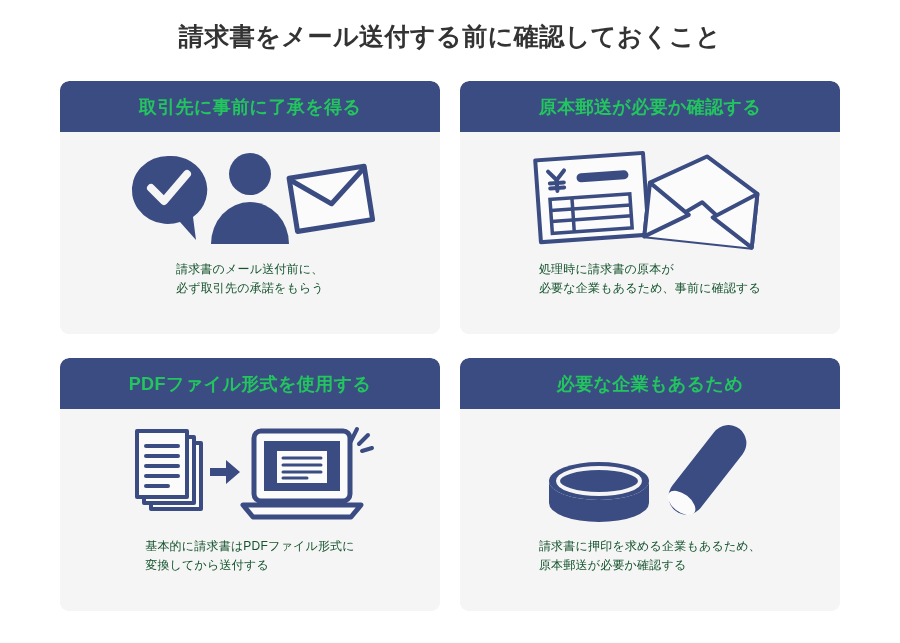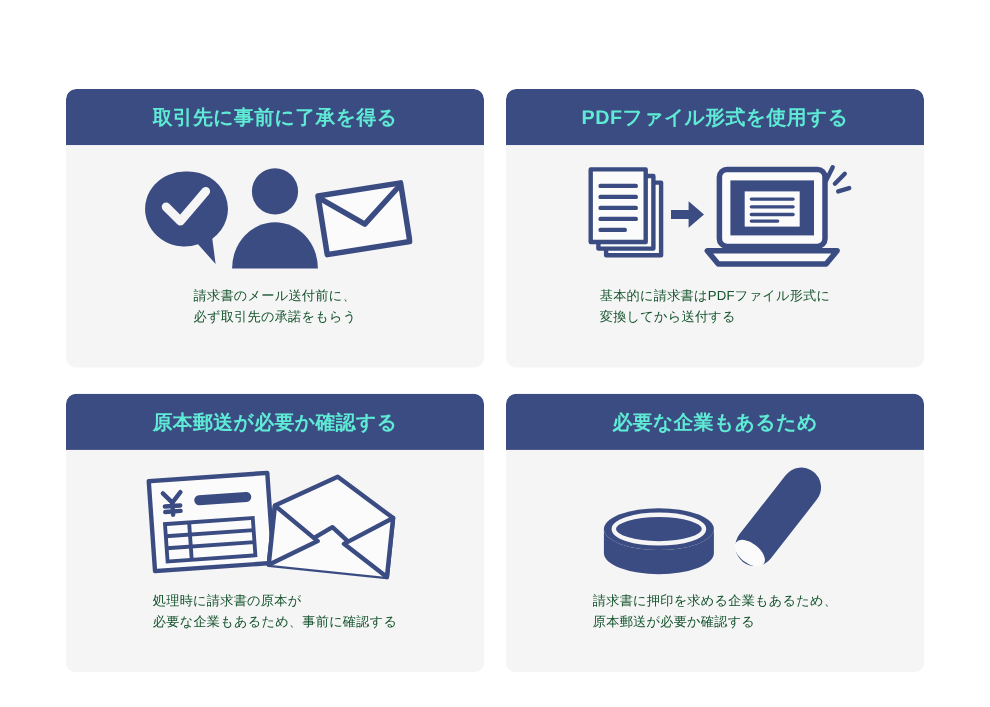--- a/index.html
+++ b/index.html
@@ -51,21 +51,21 @@
     width: 380px;
     height: 253px;
     border-radius: 9px;
     overflow: hidden;
     background: #f5f5f5;
   }
 
   .card-header {
     height: 51px;
     background: #3b4c82;
-    color: #5eead4;
+    color: #22c55e;
     display: flex;
     align-items: center;
     justify-content: center;
     font-size: 18px;
     font-weight: bold;
     letter-spacing: 0.4px;
     border-top-left-radius: 9px;
     border-top-right-radius: 9px;
   }
 
@@ -93,20 +93,21 @@
     color: #14532d;
     white-space: pre-line;
     letter-spacing: 0.2px;
   }
 </style>
 </head>
 <body>
 
 <div id="page">
 
+  <div class="page-title">請求書をメール送付する前に確認しておくこと</div>
 
   <div class="card-grid">
 
     <div class="card">
       <div class="card-header">取引先に事前に了承を得る</div>
       <div class="card-body">
         <div class="card-icon">
           <svg width="250" height="100" viewBox="0 0 250 100" xmlns="http://www.w3.org/2000/svg">
 
             <path d="M44 8 a36 34 0 1 0 11 66 l16 18 l-3 -23 a36 34 0 0 0 -24 -61 z" fill="#3b4c82"></path>
@@ -116,20 +117,57 @@
             <path d="M86 96 a39 42 0 0 1 78 0 z" fill="#3b4c82"></path>
 
             <g transform="rotate(-9 205 52)">
               <rect x="168" y="24" width="76" height="54" fill="#fbfbfb" stroke="#3b4c82" stroke-width="5" stroke-linejoin="round"></rect>
               <path d="M170 27 L206 56 L242 27" fill="none" stroke="#3b4c82" stroke-width="5" stroke-linecap="round" stroke-linejoin="round"></path>
             </g>
           </svg>
         </div>
         <div class="card-text">請求書のメール送付前に、
 必ず取引先の承諾をもらう</div>
+      </div>
+    </div>
+
+    <div class="card">
+      <div class="card-header">原本郵送が必要か確認する</div>
+      <div class="card-body">
+        <div class="card-icon">
+          <svg width="240" height="104" viewBox="0 0 240 104" xmlns="http://www.w3.org/2000/svg">
+
+            <g transform="rotate(-4 70 52)">
+              <rect x="8" y="10" width="108" height="82" fill="#fbfbfb" stroke="#3b4c82" stroke-width="4" stroke-linejoin="round"></rect>
+
+              <g stroke="#3b4c82" stroke-width="4" stroke-linecap="round">
+                <line x1="20" y1="22" x2="28" y2="31"></line>
+                <line x1="36" y1="22" x2="28" y2="31"></line>
+                <line x1="28" y1="31" x2="28" y2="42"></line>
+                <line x1="21" y1="34" x2="35" y2="34"></line>
+                <line x1="21" y1="39" x2="35" y2="39"></line>
+              </g>
+              <rect x="48" y="26" width="52" height="9" rx="4.5" fill="#3b4c82"></rect>
+
+              <rect x="20" y="50" width="80" height="34" fill="none" stroke="#3b4c82" stroke-width="3.5"></rect>
+              <line x1="20" y1="61" x2="100" y2="61" stroke="#3b4c82" stroke-width="3.5"></line>
+              <line x1="20" y1="72" x2="100" y2="72" stroke="#3b4c82" stroke-width="3.5"></line>
+              <line x1="42" y1="50" x2="42" y2="84" stroke="#3b4c82" stroke-width="3.5"></line>
+            </g>
+
+            <g transform="rotate(6 170 58)">
+              <path d="M118 42 L172 10 L226 42 L226 96 L118 96 z" fill="#fbfbfb" stroke="#3b4c82" stroke-width="4" stroke-linejoin="round"></path>
+              <path d="M118 96 L172 56 L226 96" fill="#fbfbfb" stroke="#3b4c82" stroke-width="4" stroke-linejoin="round"></path>
+              <path d="M118 42 L160 70 L118 96 z" fill="#fbfbfb" stroke="#3b4c82" stroke-width="4" stroke-linejoin="round"></path>
+              <path d="M226 42 L184 70 L226 96 z" fill="#fbfbfb" stroke="#3b4c82" stroke-width="4" stroke-linejoin="round"></path>
+            </g>
+          </svg>
+        </div>
+        <div class="card-text">処理時に請求書の原本が
+必要な企業もあるため、事前に確認する</div>
       </div>
     </div>
 
     <div class="card">
       <div class="card-header">PDFファイル形式を使用する</div>
       <div class="card-body">
         <div class="card-icon">
           <svg width="250" height="100" viewBox="0 0 250 100" xmlns="http://www.w3.org/2000/svg">
 
             <rect x="26" y="18" width="50" height="66" fill="#fbfbfb" stroke="#3b4c82" stroke-width="4" stroke-linejoin="round"></rect>
@@ -162,57 +200,20 @@
               <line x1="247" y1="23" x2="237" y2="26"></line>
             </g>
           </svg>
         </div>
         <div class="card-text">基本的に請求書はPDFファイル形式に
 変換してから送付する</div>
       </div>
     </div>
 
     <div class="card">
-      <div class="card-header">原本郵送が必要か確認する</div>
-      <div class="card-body">
-        <div class="card-icon">
-          <svg width="240" height="104" viewBox="0 0 240 104" xmlns="http://www.w3.org/2000/svg">
-
-            <g transform="rotate(-4 70 52)">
-              <rect x="8" y="10" width="108" height="82" fill="#fbfbfb" stroke="#3b4c82" stroke-width="4" stroke-linejoin="round"></rect>
-
-              <g stroke="#3b4c82" stroke-width="4" stroke-linecap="round">
-                <line x1="20" y1="22" x2="28" y2="31"></line>
-                <line x1="36" y1="22" x2="28" y2="31"></line>
-                <line x1="28" y1="31" x2="28" y2="42"></line>
-                <line x1="21" y1="34" x2="35" y2="34"></line>
-                <line x1="21" y1="39" x2="35" y2="39"></line>
-              </g>
-              <rect x="48" y="26" width="52" height="9" rx="4.5" fill="#3b4c82"></rect>
-
-              <rect x="20" y="50" width="80" height="34" fill="none" stroke="#3b4c82" stroke-width="3.5"></rect>
-              <line x1="20" y1="61" x2="100" y2="61" stroke="#3b4c82" stroke-width="3.5"></line>
-              <line x1="20" y1="72" x2="100" y2="72" stroke="#3b4c82" stroke-width="3.5"></line>
-              <line x1="42" y1="50" x2="42" y2="84" stroke="#3b4c82" stroke-width="3.5"></line>
-            </g>
-
-            <g transform="rotate(6 170 58)">
-              <path d="M118 42 L172 10 L226 42 L226 96 L118 96 z" fill="#fbfbfb" stroke="#3b4c82" stroke-width="4" stroke-linejoin="round"></path>
-              <path d="M118 96 L172 56 L226 96" fill="#fbfbfb" stroke="#3b4c82" stroke-width="4" stroke-linejoin="round"></path>
-              <path d="M118 42 L160 70 L118 96 z" fill="#fbfbfb" stroke="#3b4c82" stroke-width="4" stroke-linejoin="round"></path>
-              <path d="M226 42 L184 70 L226 96 z" fill="#fbfbfb" stroke="#3b4c82" stroke-width="4" stroke-linejoin="round"></path>
-            </g>
-          </svg>
-        </div>
-        <div class="card-text">処理時に請求書の原本が
-必要な企業もあるため、事前に確認する</div>
-      </div>
-    </div>
-
-    <div class="card">
       <div class="card-header">必要な企業もあるため</div>
       <div class="card-body">
         <div class="card-icon">
           <svg width="230" height="104" viewBox="0 0 230 104" xmlns="http://www.w3.org/2000/svg">
 
             <path d="M14 58 a50 19 0 0 0 100 0 l0 22 a50 19 0 0 1 -100 0 z" fill="#3b4c82"></path>
             <ellipse cx="64" cy="58" rx="50" ry="19" fill="#3b4c82"></ellipse>
             <ellipse cx="64" cy="58" rx="41" ry="13" fill="none" stroke="#f5f5f5" stroke-width="4"></ellipse>
 
             <g transform="rotate(38 170 50)">

